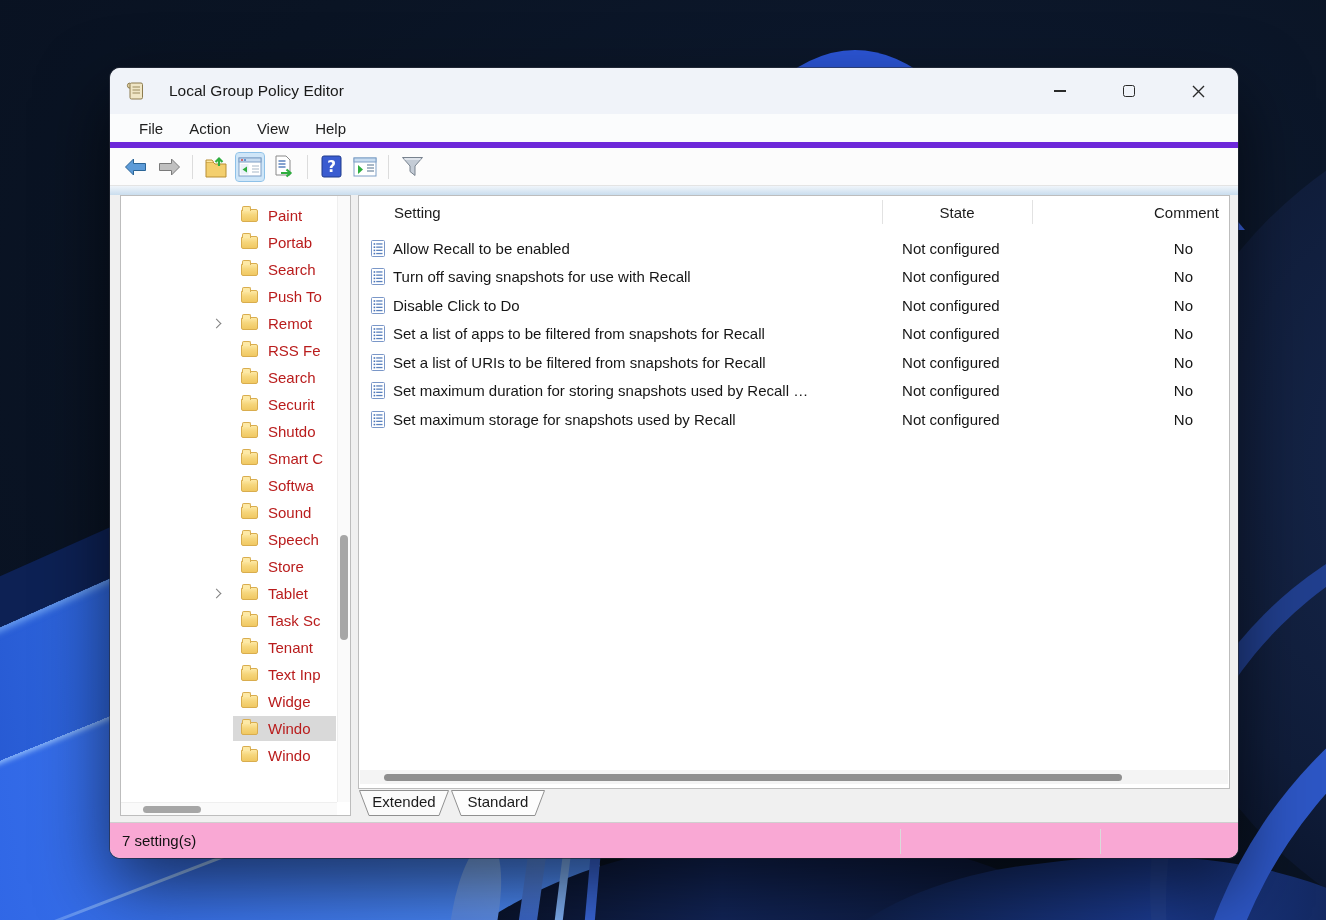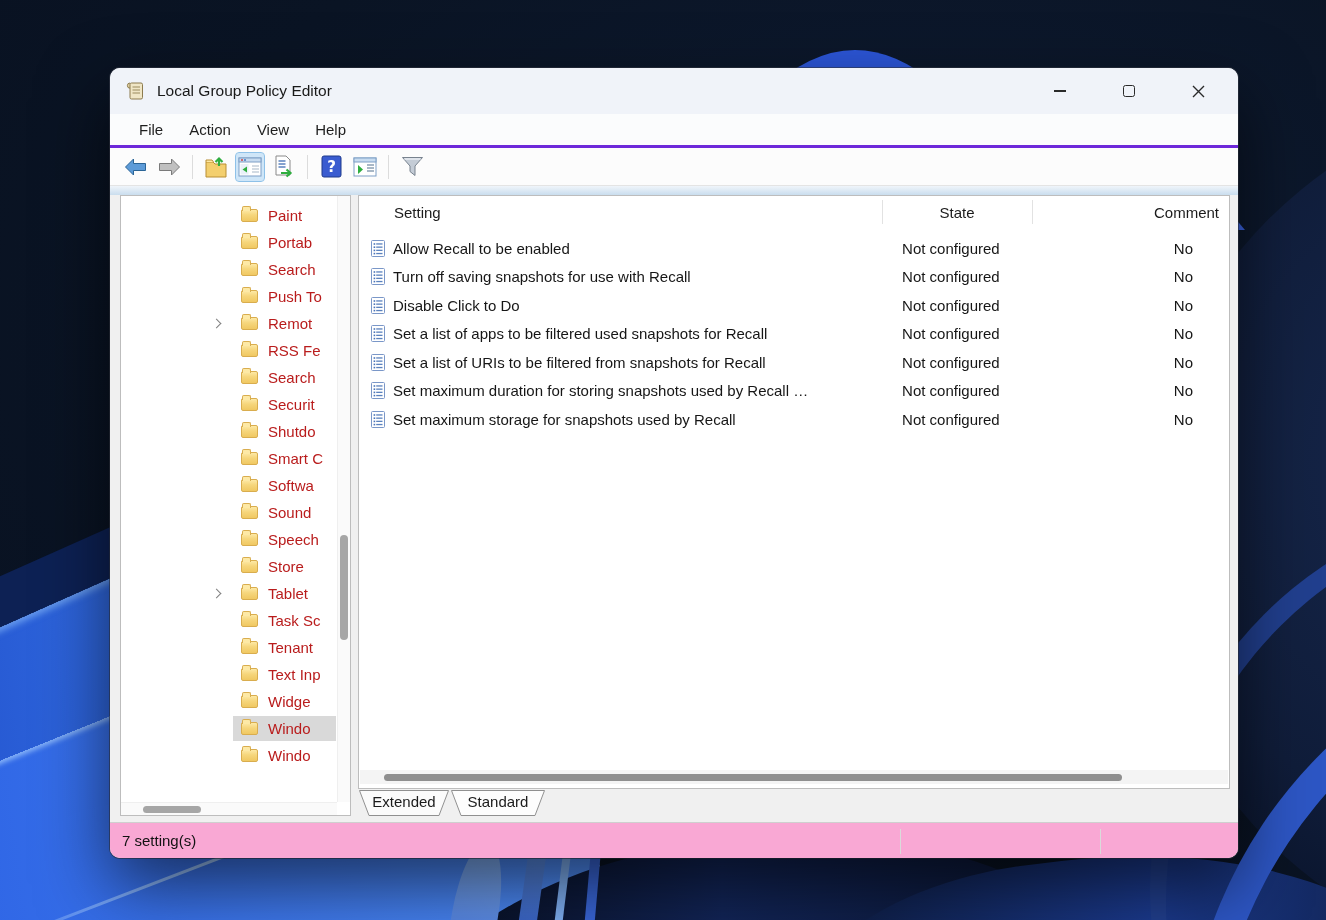--- a/index.html
+++ b/index.html
@@ -35,28 +35,28 @@
   .wp-a2{left:1185px;top:620px;width:920px;height:920px;border-radius:50%;
     box-shadow:inset 26px 18px 0 0 #2d56c4;}
   .wp-a3{left:1225px;top:735px;width:980px;height:980px;border-radius:50%;
     box-shadow:inset 34px 22px 0 0 #3a6ade;}
   
   .window{position:absolute;left:110px;top:68px;width:1128px;height:790px;border-radius:10px;
     background:#f2f3f5;overflow:hidden;
     box-shadow:0 28px 70px rgba(0,0,0,.6),0 0 0 1px rgba(55,60,75,.6);}
   .titlebar{height:46px;display:flex;align-items:center;background:#f0f3f9;}
   .title-icon{margin-left:15px;display:flex;}
-  .title-text{margin-left:10px;font-size:15.5px;color:#191919;}
+  .title-text{margin-left:22px;font-size:15.5px;color:#191919;}
   .controls{margin-left:auto;margin-right:8px;display:flex;height:100%;align-items:stretch;gap:5px;}
   .ctrl{width:64px;display:flex;align-items:center;justify-content:center;}
   .min-glyph{width:12px;height:1.5px;background:#2a2a2a;}
   .max-glyph{width:12px;height:12px;border:1.4px solid #2a2a2a;border-radius:2.5px;}
   
   .menubar{height:34px;background:#fbfcfd;display:flex;align-items:center;padding-left:16px;
-    font-size:15px;color:#1e1e1e;border-bottom:3px solid #6d28d9;}
+    font-size:15px;color:#1e1e1e;border-bottom:6px solid #6d28d9;}
   .menu-item{padding:0 13px;}
   
   .toolbar{height:37px;background:#fcfcfc;display:flex;align-items:center;padding-left:8px;}
   .tool-btn{width:28px;height:28px;display:flex;align-items:center;justify-content:center;margin:0 3px;border-radius:3px;}
   .tool-btn.active{background:#cfe6f8;outline:1px solid #8ec1e8;}
   .tool-sep{width:1px;height:24px;background:#dcdcdc;margin:0 6px;}
   .blue-strip{height:10px;background:linear-gradient(#f0f5fa,#c9ddee);border-top:1px solid #e4e4e4;}
   
   .content{position:absolute;left:0;top:127px;right:0;bottom:36px;background:#f0f0f0;}
   .tree-pane{position:absolute;left:10px;top:0;width:231px;height:621px;background:#fff;
@@ -451,21 +451,21 @@
         <rect x="0.5" y="0.5" width="13" height="16" rx="1" fill="#ffffff" stroke="#7a97c8"></rect>
         <rect x="2.6" y="3.2" width="1.6" height="1.6" fill="#4a74b8"></rect>
                 <rect x="5.2" y="3.3" width="6.3" height="1.3" fill="#5b82be"></rect>
         <rect x="2.6" y="6.4" width="1.6" height="1.6" fill="#4a74b8"></rect>
                 <rect x="5.2" y="6.5" width="6.3" height="1.3" fill="#5b82be"></rect>
         <rect x="2.6" y="9.6" width="1.6" height="1.6" fill="#4a74b8"></rect>
                 <rect x="5.2" y="9.7" width="6.3" height="1.3" fill="#5b82be"></rect>
         <rect x="2.6" y="12.8" width="1.6" height="1.6" fill="#4a74b8"></rect>
                 <rect x="5.2" y="12.9" width="6.3" height="1.3" fill="#5b82be"></rect>
       </svg>
-      <span class="row-label">Set a list of apps to be filtered used snapshots for Recall</span>
+      <span class="row-label">Set a list of apps to be filtered from snapshots for Recall</span>
     </div>
     <div class="row-state">Not configured</div>
     <div class="row-comment">No</div>
   </div>
           <div class="list-row">
     <div class="row-setting">
       <svg width="14" height="17" viewBox="0 0 14 17">
         <rect x="0.5" y="0.5" width="13" height="16" rx="1" fill="#ffffff" stroke="#7a97c8"></rect>
         <rect x="2.6" y="3.2" width="1.6" height="1.6" fill="#4a74b8"></rect>
                 <rect x="5.2" y="3.3" width="6.3" height="1.3" fill="#5b82be"></rect>

